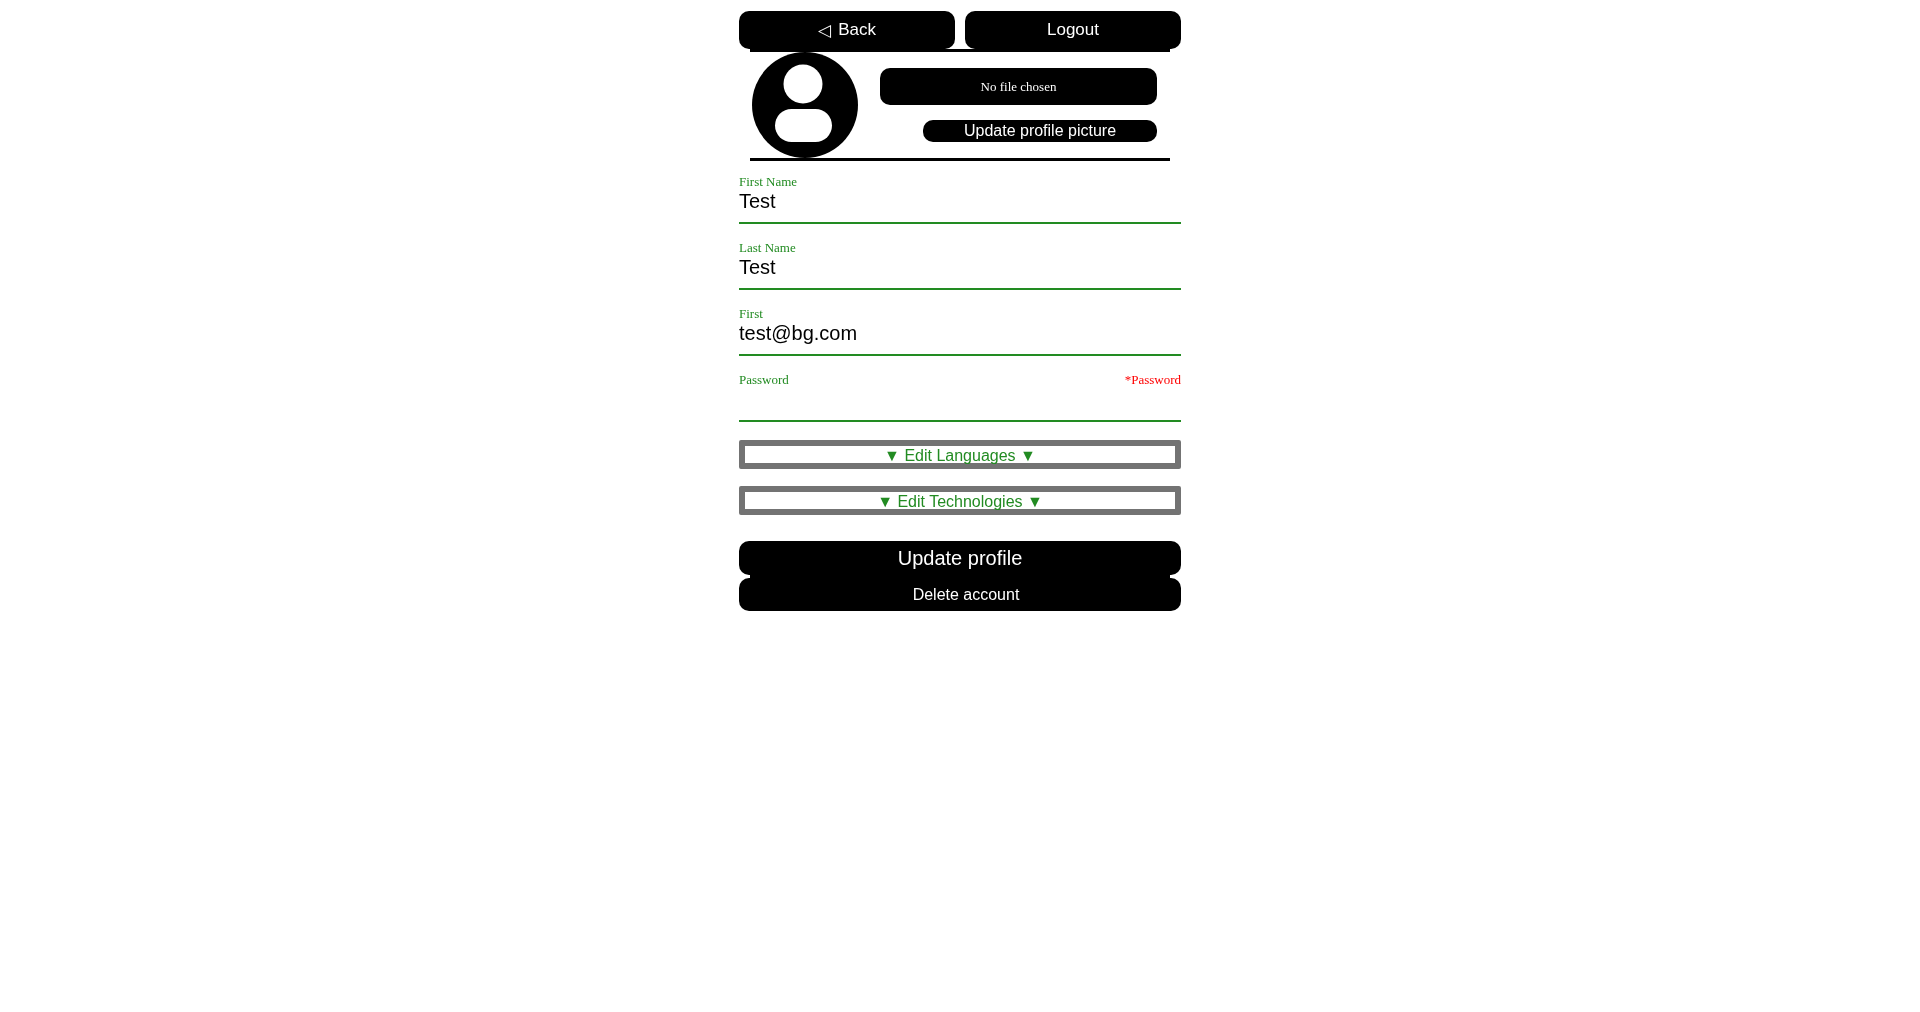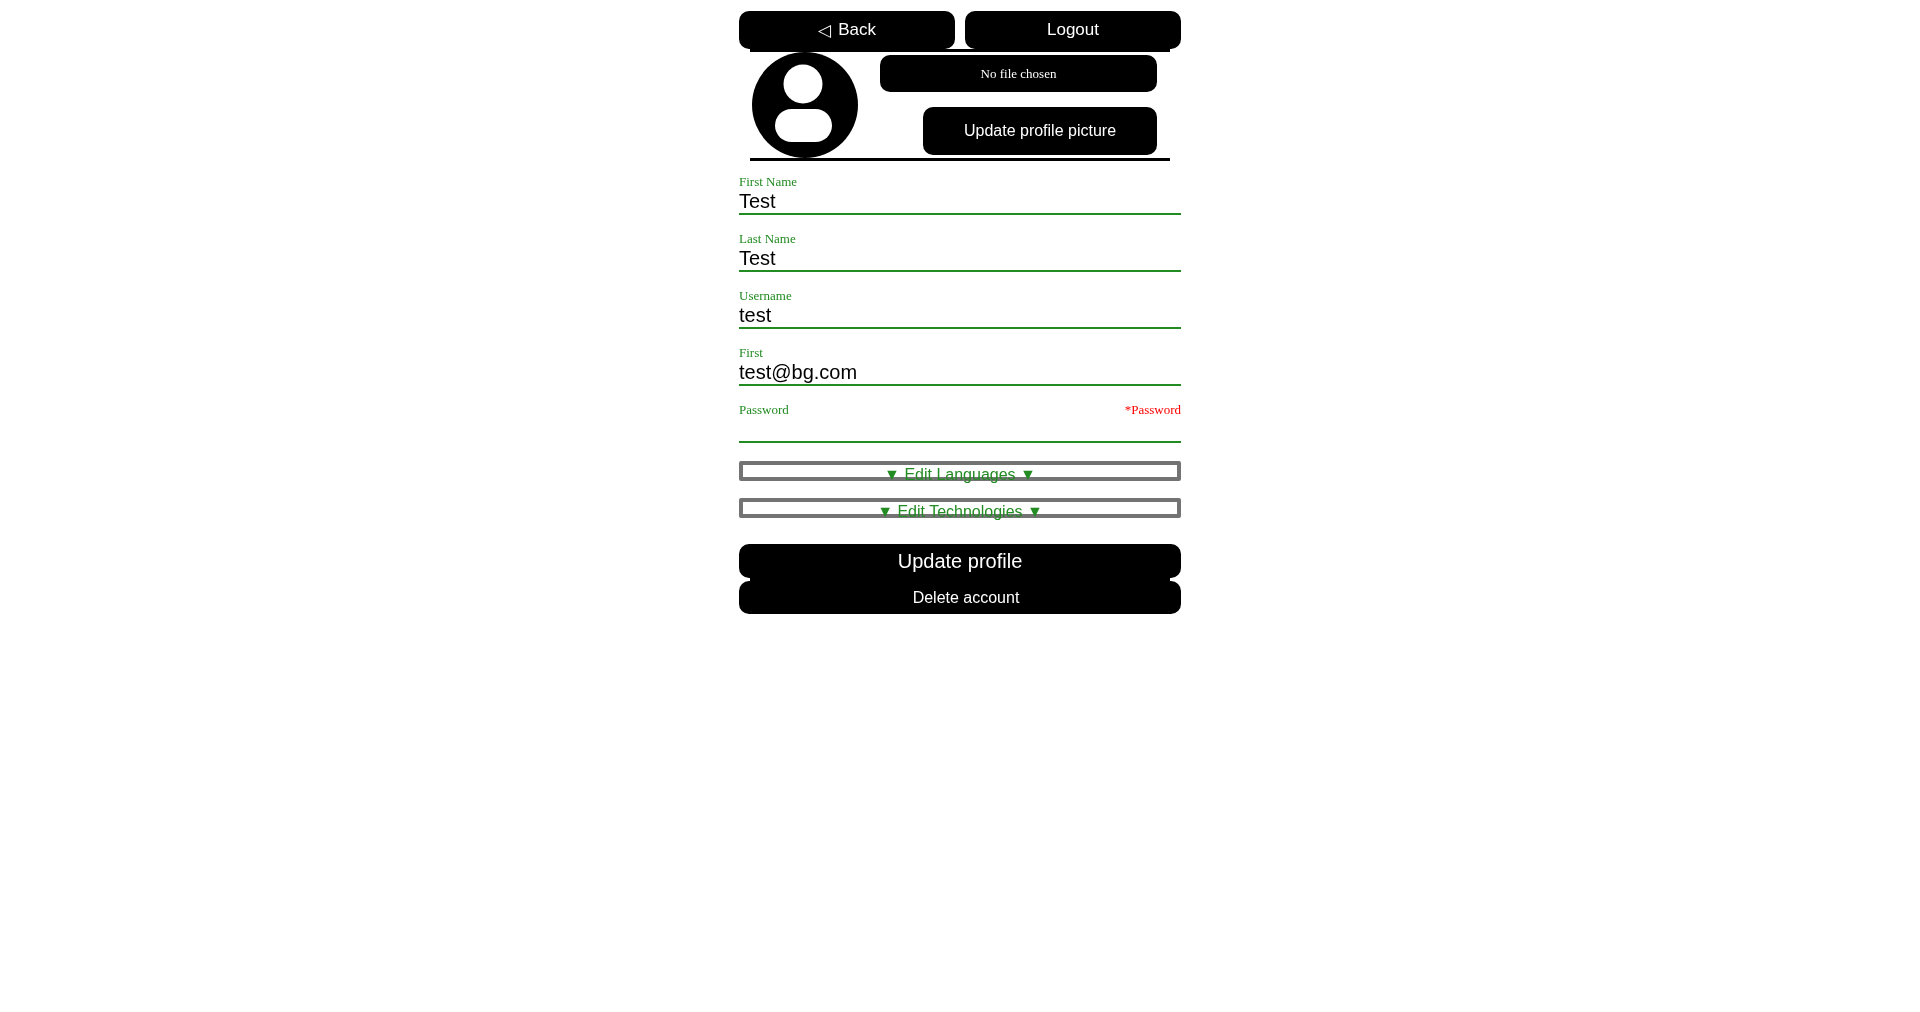--- a/index.html
+++ b/index.html
@@ -61,21 +61,21 @@
   .avatar svg { display: block; }
   .pic-buttons {
     flex: 1;
     margin-left: 22px;
     margin-right: 24px;
     display: flex;
     flex-direction: column;
     gap: 15px;
   }
   .file-btn      { height: 37px; font-size: 13px; font-family: Liberation Serif, serif; }
-  .update-pic-btn{ height: 48px; font-size: 16px; margin-left: 43px; }
+  .update-pic-btn{ height: 22px; font-size: 16px; margin-left: 43px; }
 
   
   .field-head {
     display: flex;
     justify-content: space-between;
     align-items: baseline;
     margin-top: 16px;
     font-family: Liberation Serif, serif;
   }
   .field:first-child .field-head { margin-top: 13px; }
@@ -93,34 +93,34 @@
   .field-input {
     display: block;
     width: 100%;
     border: none;
     border-bottom: 2.5px solid #228B22;
     background: transparent;
     font-family: inherit;
     font-size: 20px;
     line-height: 23px;
     color: #000000;
-    padding: 1px 0 0;
+    padding: 1px 0 9px;
     margin: 0;
     outline: none;
     border-radius: 0;
   }
 
   
   .outline-btn {
     display: block;
     width: 100%;
-    height: 20px;
+    height: 29px;
     margin-top: 17px;
     background: #ffffff;
-    border: 4px solid #737373;
+    border: 6px solid #737373;
     border-radius: 2px;
     color: #228B22;
     font-family: inherit;
     font-size: 16px;
     cursor: pointer;
   }
   .outline-btn.first { margin-top: 18px; }
 
   
   .update-profile-btn {
@@ -178,26 +178,20 @@
       <input class="field-input" type="text" value="Test" style="">
     </div>
 
     <div class="field">
       <div class="field-head">
         <label class="field-label">Last Name</label>
       </div>
       <input class="field-input" type="text" value="Test" style="">
     </div>
 
-    <div class="field">
-      <div class="field-head">
-        <label class="field-label">Username</label>
-      </div>
-      <input class="field-input" type="text" value="test" style="">
-    </div>
 
     <div class="field">
       <div class="field-head">
         <label class="field-label">First</label>
       </div>
       <input class="field-input" type="text" value="test@bg.com" style="">
     </div>
 
     <div class="field">
       <div class="field-head">

